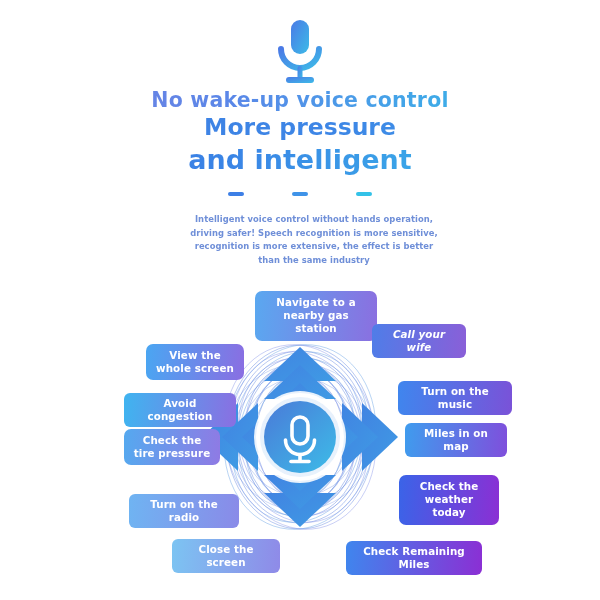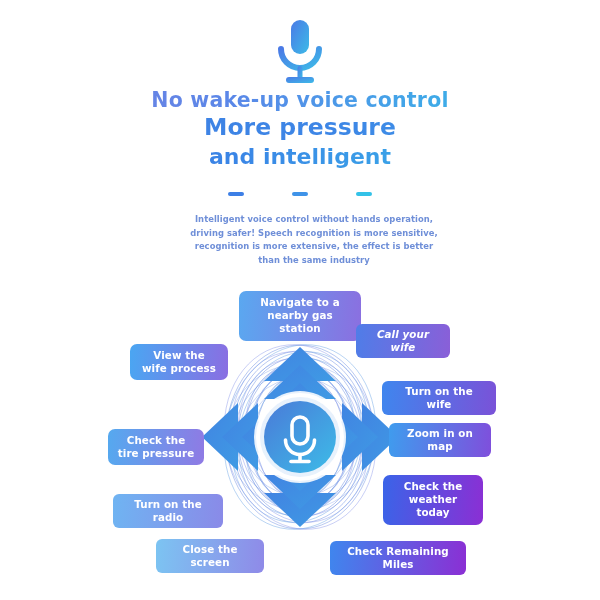--- a/index.html
+++ b/index.html
@@ -27,21 +27,21 @@
     -webkit-background-clip:text;background-clip:text;color:transparent;
     -webkit-text-fill-color:transparent;
   }
   .h-line2{
     font-size:23.5px;font-weight:bold;line-height:1.22;margin-top:1px;
     background:linear-gradient(100deg,#3f7fe3 0%,#3d86e6 55%,#3f9ee8 100%);
     -webkit-background-clip:text;background-clip:text;color:transparent;
     -webkit-text-fill-color:transparent;
   }
   .h-line3{
-    font-size:22px;font-weight:bold;line-height:1.22;margin-top:2px;
+    font-size:27px;font-weight:bold;line-height:1.22;margin-top:2px;
     background:linear-gradient(100deg,#3a6fe0 0%,#3a86e6 40%,#3aa8e8 72%,#37c2e6 100%);
     -webkit-background-clip:text;background-clip:text;color:transparent;
     -webkit-text-fill-color:transparent;
   }
 
   .dashes{
     position:absolute;left:0;right:0;top:192px;
     display:flex;justify-content:center;gap:48px;
   }
   .dash{width:16px;height:4px;border-radius:2px;}
@@ -68,20 +68,21 @@
     color:#ffffff;
     font-size:10.3px;
     font-weight:bold;
     line-height:1.28;
     border-radius:7px;
     padding:5px 9px;
     text-align:center;
     box-sizing:border-box;
     white-space:pre-line;
     letter-spacing:.1px;
+    margin-left:16px;
   }
   .pill.one{padding:4px 9px;border-radius:6px;}
 
   
   .radial{z-index:1;}
   .pill{z-index:3;}
 </style>
 </head>
 <body>
 
@@ -194,25 +195,26 @@
         <path d="M85.5 115 a14.5 14.5 0 0 0 29 0"></path>
         <line x1="100" y1="129.5" x2="100" y2="136"></line>
         <line x1="91" y1="136.5" x2="109" y2="136.5"></line>
       </g>
     </svg>
   </div>
 
   <div class="pill" style="left: 239px; top: 291px; width: 122px; background: linear-gradient(95deg, rgb(90, 168, 240) 0%, rgb(139, 111, 224) 100%);">Navigate to a
 nearby gas station</div>
   <div class="pill" style="left: 130px; top: 344px; width: 98px; background: linear-gradient(95deg, rgb(74, 166, 242) 0%, rgb(138, 110, 226) 100%);">View the
-wife process</div>
+whole screen</div>
   <div class="pill one" style="left: 356px; top: 324px; width: 94px; background: linear-gradient(95deg, rgb(79, 125, 232) 0%, rgb(138, 95, 216) 100%); font-style: italic;">Call your wife</div>
-  <div class="pill one" style="left: 382px; top: 381px; width: 114px; background: linear-gradient(95deg, rgb(63, 134, 238) 0%, rgb(122, 82, 216) 100%);">Turn on the wife</div>
+  <div class="pill one" style="left: 108px; top: 393px; width: 112px; background: linear-gradient(95deg, rgb(63, 180, 240) 0%, rgb(138, 111, 226) 100%);">Avoid congestion</div>
+  <div class="pill one" style="left: 382px; top: 381px; width: 114px; background: linear-gradient(95deg, rgb(63, 134, 238) 0%, rgb(122, 82, 216) 100%);">Turn on the music</div>
   <div class="pill" style="left: 108px; top: 429px; width: 96px; background: linear-gradient(95deg, rgb(85, 169, 239) 0%, rgb(143, 122, 228) 100%);">Check the
 tire pressure</div>
-  <div class="pill one" style="left: 389px; top: 423px; width: 102px; background: linear-gradient(95deg, rgb(63, 156, 238) 0%, rgb(127, 79, 220) 100%);">Zoom in on map</div>
+  <div class="pill one" style="left: 389px; top: 423px; width: 102px; background: linear-gradient(95deg, rgb(63, 156, 238) 0%, rgb(127, 79, 220) 100%);">Miles in on map</div>
   <div class="pill" style="left: 383px; top: 475px; width: 100px; background: linear-gradient(95deg, rgb(58, 100, 232) 0%, rgb(139, 47, 212) 100%);">Check the
 weather today</div>
   <div class="pill one" style="left: 113px; top: 494px; width: 110px; background: linear-gradient(95deg, rgb(111, 180, 242) 0%, rgb(138, 138, 232) 100%);">Turn on the radio</div>
   <div class="pill one" style="left: 156px; top: 539px; width: 108px; background: linear-gradient(95deg, rgb(124, 196, 242) 0%, rgb(143, 138, 232) 100%);">Close the screen</div>
   <div class="pill one" style="left: 330px; top: 541px; width: 136px; background: linear-gradient(95deg, rgb(63, 134, 238) 0%, rgb(139, 47, 212) 100%);">Check Remaining Miles</div>
 
 </div>
 
 </body></html>

